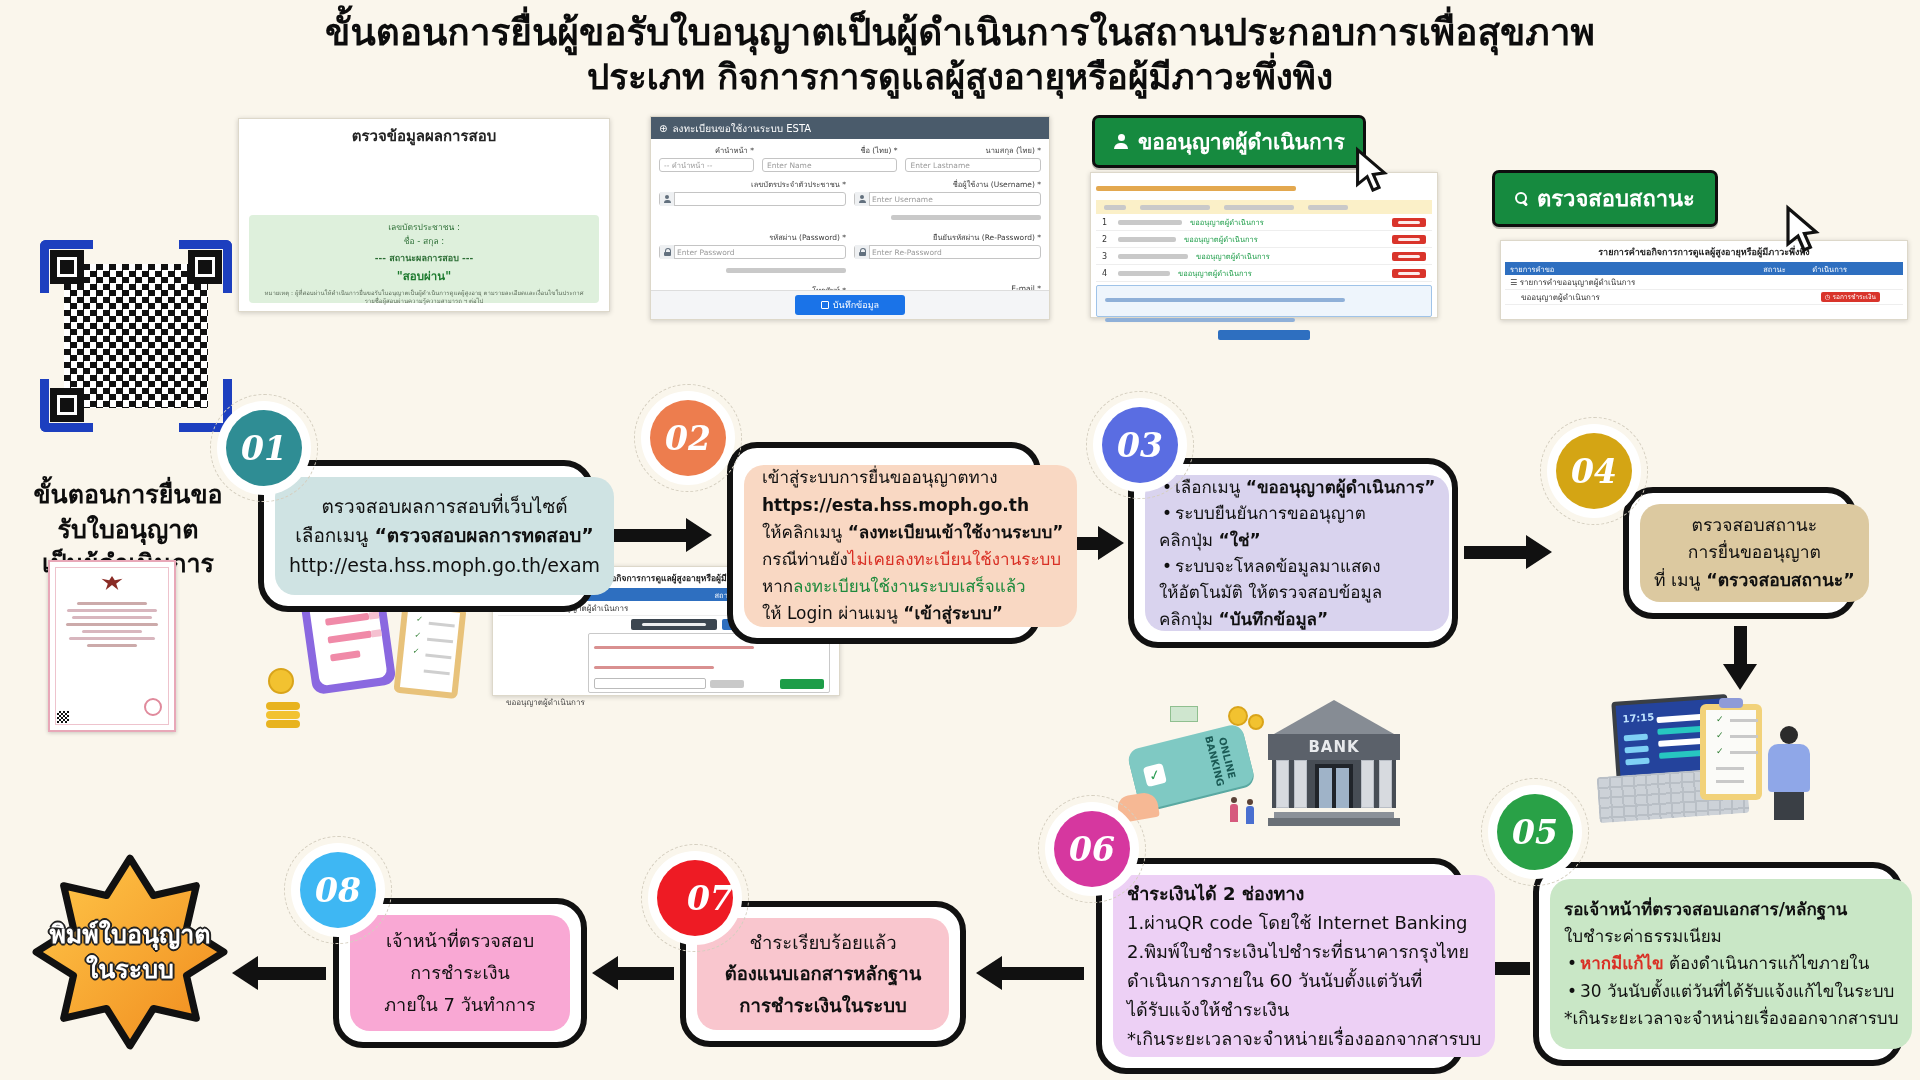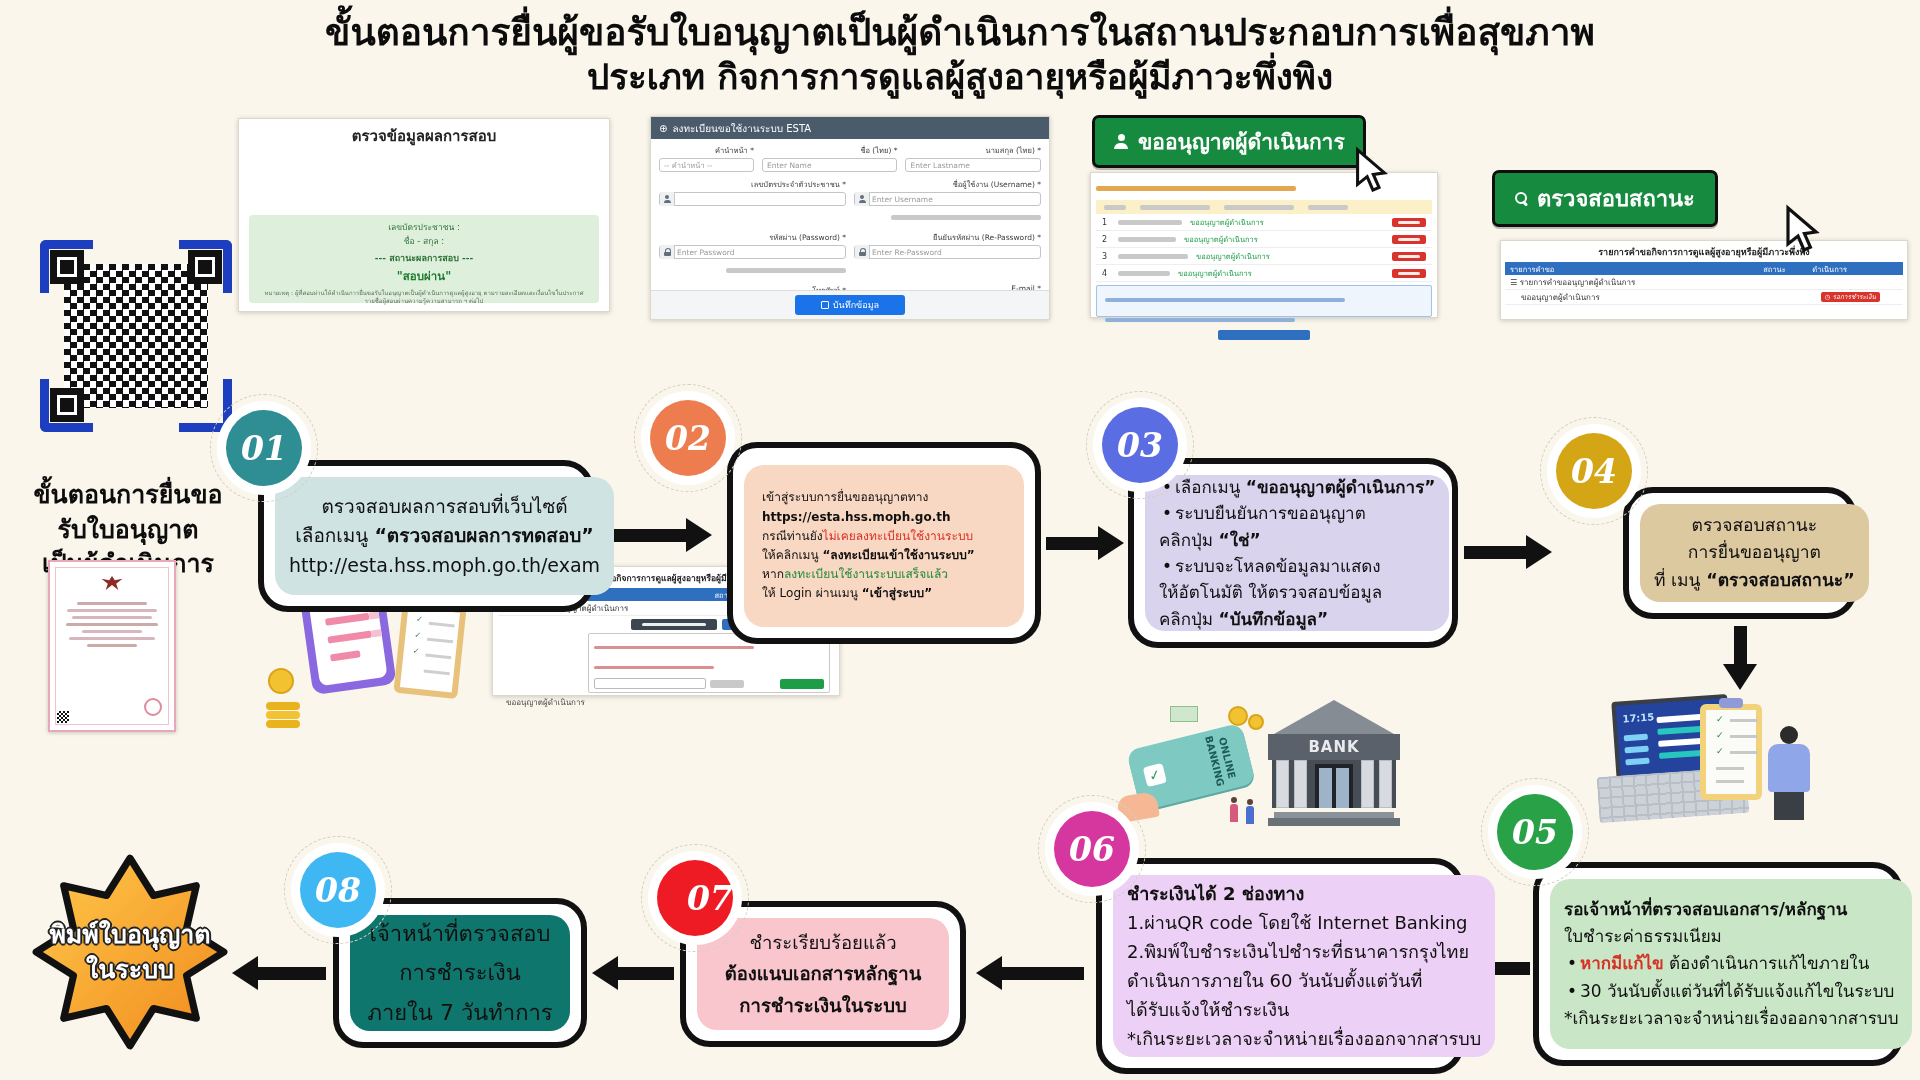--- a/index.html
+++ b/index.html
@@ -75,21 +75,21 @@
   .btn-red-xs{margin-left:auto;background:#d9342b;border-radius:2px;height:9px;width:34px;display:flex;align-items:center;justify-content:center;}
   .req-foot{margin-top:3px;border:1px solid #9fc3e8;background:#eef5fc;border-radius:2px;height:32px;padding:3px 8px;box-sizing:border-box;}
   .btn-blue-xs{width:92px;height:10px;background:#2e6fc0;border-radius:2px;margin:3px auto 0;}
 
   
   .s-status{left:1500px;top:240px;width:408px;height:80px;padding:3px 4px;box-sizing:border-box;}
   .tbl-title{text-align:center;font-weight:bold;font-size:9px;color:#222;margin:1px 0 3px;}
   .tbl-head{display:flex;background:#2e6fc0;color:#fff;font-size:7.5px;height:13px;align-items:center;}
   .th1{flex:3;padding-left:5px;}.th2{flex:1;text-align:center;}.th3{flex:1.2;text-align:left;}
   .tbl-row{display:flex;align-items:center;font-size:8px;color:#333;height:14px;border-bottom:1px solid #eee;}
-  .badge-red{background:#d9342b;color:#fff;font-size:6.5px;border-radius:2px;padding:1px 4px;white-space:nowrap;font-style:italic;}
+  .badge-red{background:#d9342b;color:#fff;font-size:6.5px;border-radius:2px;padding:1px 4px;white-space:nowrap;}
 
   
   .s-attach{left:492px;top:566px;width:348px;height:130px;padding:3px 5px;box-sizing:border-box;}
   .att-title{text-align:center;font-weight:bold;font-size:8.5px;color:#222;margin:1px 0 3px;}
   .att-actions{display:flex;gap:5px;justify-content:flex-end;margin:3px 4px 3px 0;}
   .btn-dark-xs{width:86px;height:11px;background:#3c4650;border-radius:2px;display:flex;align-items:center;justify-content:center;}
   .btn-blue2-xs{width:108px;height:11px;background:#2e6fc0;border-radius:2px;display:flex;align-items:center;justify-content:center;}
   .att-panel{border:1px solid #c9c9c9;border-radius:2px;margin:0 4px 3px 90px;padding:3px 5px;}
   .att-file{display:flex;gap:4px;margin-top:3px;align-items:center;}
   .file-box{width:110px;height:9px;border:1px solid #bbb;border-radius:2px;background:#fff;}
@@ -139,33 +139,33 @@
   .ctr{text-align:center;}
   .ln{white-space:nowrap;}
   .b{font-weight:bold;}
   .red{color:#d93025;}
   .grn{color:#1e8a3c;}
   .bul{display:inline-block;width:16px;text-align:center;}
   .ind{padding-left:4px;}
   .box1{left:258px;top:460px;width:336px;height:152px;}
   .box1 .fillbox{background:#cfe3e3;font-size:19px;line-height:1.55;}
   .box2{left:727px;top:442px;width:314px;height:202px;}
-  .box2 .fillbox{background:#f9d8c3;font-size:12px;line-height:1.6;margin-top:6px;}
+  .box2 .fillbox{background:#f9d8c3;font-size:17px;line-height:1.6;margin-top:6px;}
   .box3{left:1128px;top:458px;width:330px;height:190px;}
   .box3 .fillbox{background:#d9d3ee;font-size:17px;line-height:1.55;}
   .box4{left:1623px;top:487px;width:234px;height:132px;}
   .box4 .fillbox{background:#dcc9a0;font-size:17.5px;line-height:1.55;}
   .box5{left:1533px;top:862px;width:370px;height:204px;}
   .box5 .fillbox{background:#c9e7c6;font-size:17px;line-height:1.6;}
   .box6{left:1096px;top:858px;width:368px;height:216px;}
   .box6 .fillbox{background:#edd0f5;font-size:18px;line-height:1.62;}
   .box7{left:680px;top:901px;width:286px;height:146px;}
   .box7 .fillbox{background:#f9c6ce;font-size:18.5px;line-height:1.7;}
   .box8{left:333px;top:898px;width:254px;height:150px;}
-  .box8 .fillbox{background:#0f766e;font-size:22px;line-height:1.78;}
+  .box8 .fillbox{background:#f9a8d4;font-size:18px;line-height:1.78;}
 
   
   .arrow{position:absolute;display:flex;align-items:center;z-index:2;}
   .arrow .shaft{flex:1;height:13px;background:#111;}
   .arrow .head-r{width:0;height:0;border-top:17px solid transparent;border-bottom:17px solid transparent;border-left:26px solid #111;}
   .arrow .head-l{width:0;height:0;border-top:17px solid transparent;border-bottom:17px solid transparent;border-right:26px solid #111;}
   .a1{left:600px;top:518px;width:112px;}
   .a2{left:1046px;top:526px;width:78px;}
   .a3{left:1464px;top:535px;width:88px;}
   .a5{left:1466px;top:951px;width:64px;}
@@ -539,22 +539,22 @@
     <div class="ln">ตรวจสอบผลการสอบที่เว็บไซต์</div>
     <div class="ln"><span>เลือกเมนู </span><span class="b">“ตรวจสอบผลการทดสอบ”</span></div>
     <div class="ln">http://esta.hss.moph.go.th/exam</div>
   </div>
 </div>
 
 <div class="sbox box2">
   <div class="fillbox">
     <div class="ln ind">เข้าสู่ระบบการยื่นขออนุญาตทาง</div>
     <div class="ln ind b">https://esta.hss.moph.go.th</div>
+    <div class="ln ind"><span>ให้คลิกเมนู </span><span class="b">“ลงทะเบียนเข้าใช้งานระบบ”</span></div>
     <div class="ln ind"><span>กรณีท่านยัง</span><span class="red">ไม่เคยลงทะเบียนใช้งานระบบ</span></div>
-    <div class="ln ind"><span>ให้คลิกเมนู </span><span class="b">“ลงทะเบียนเข้าใช้งานระบบ”</span></div>
     <div class="ln ind"><span>หาก</span><span class="grn">ลงทะเบียนใช้งานระบบเสร็จแล้ว</span></div>
     <div class="ln ind"><span>ให้ Login ผ่านเมนู </span><span class="b">“เข้าสู่ระบบ”</span></div>
   </div>
 </div>
 
 <div class="sbox box3">
   <div class="fillbox">
     <div class="ln"><span class="bul">•</span><span>เลือกเมนู </span><span class="b">“ขออนุญาตผู้ดำเนินการ”</span></div>
     <div class="ln"><span class="bul">•</span><span>ระบบยืนยันการขออนุญาต</span></div>
     <div class="ln"><span>คลิกปุ่ม </span><span class="b">“ใช่”</span></div>

